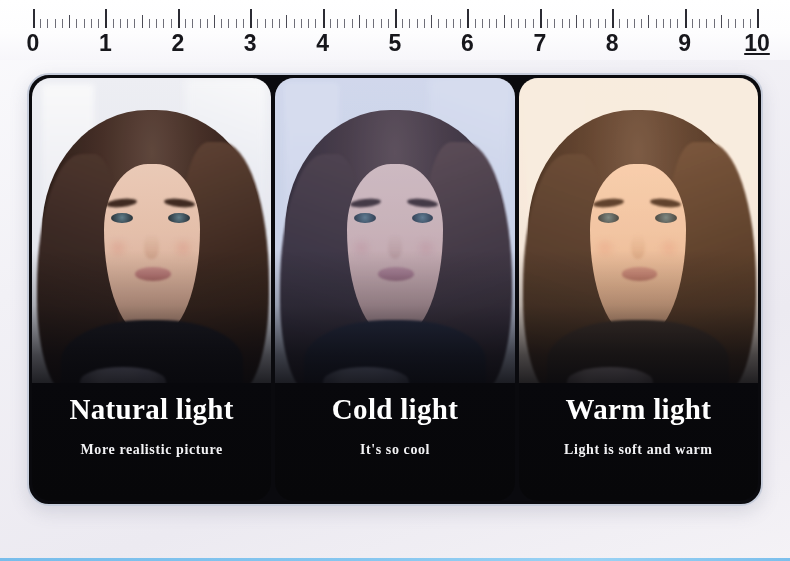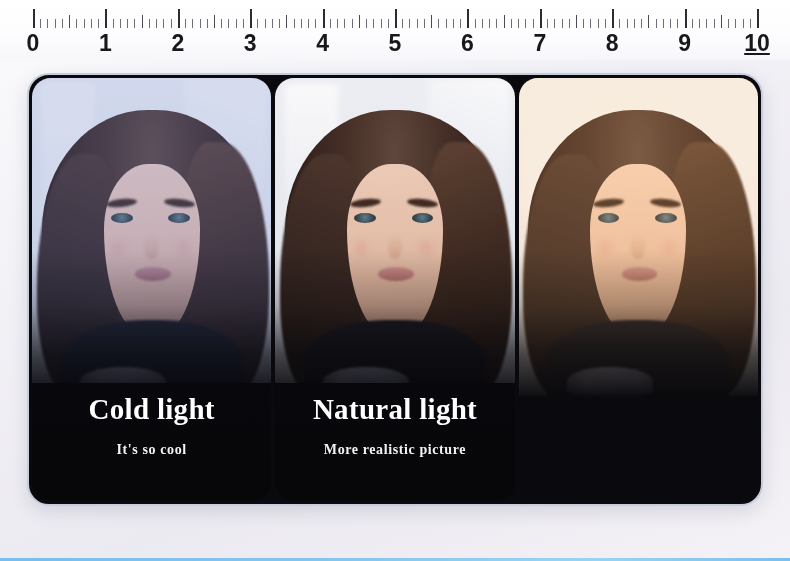--- a/index.html
+++ b/index.html
@@ -430,20 +430,51 @@
       <div class="ruler-label" style="left: 539.8px;">7</div>
       <div class="ruler-label" style="left: 612.2px;">8</div>
       <div class="ruler-label" style="left: 684.6px;">9</div>
       <div class="ruler-label" style="left: 757px; text-decoration: underline;">10</div>
     </div>
 </div>
 
 <div class="card">
   <div class="panels">
 
+    <div class="panel panel-natural">
+      <div class="photo">
+        <div class="photo-inner">
+          <div class="bg-room"></div>
+          <div class="bg-wall-l"></div>
+          <div class="bg-wall-r"></div>
+          <div class="bg-obj"></div>
+          <div class="hair-back"></div>
+          <div class="hair-left"></div>
+          <div class="hair-right"></div>
+          <div class="face"></div>
+          <div class="brow l"></div>
+          <div class="brow r"></div>
+          <div class="eye l"></div>
+          <div class="eye r"></div>
+          <div class="cheek l"></div>
+          <div class="cheek r"></div>
+          <div class="nose"></div>
+          <div class="lips"></div>
+          <div class="shoulders"></div>
+          <div class="flowers"></div>
+        </div>
+        <div class="tint"></div>
+        <div class="photo-fade"></div>
+      </div>
+      <div class="caption">
+        <div class="caption-title">Natural light</div>
+        <div class="caption-sub">More realistic picture</div>
+      </div>
+    </div>
+
     <div class="panel panel-cold">
       <div class="photo">
         <div class="photo-inner">
           <div class="bg-room"></div>
           <div class="bg-wall-l"></div>
           <div class="bg-wall-r"></div>
           <div class="bg-obj"></div>
           <div class="hair-back"></div>
           <div class="hair-left"></div>
           <div class="hair-right"></div>
@@ -461,21 +492,21 @@
         </div>
         <div class="tint"></div>
         <div class="photo-fade"></div>
       </div>
       <div class="caption">
         <div class="caption-title">Cold light</div>
         <div class="caption-sub">It's so cool</div>
       </div>
     </div>
 
-    <div class="panel panel-natural">
+    <div class="panel panel-warm">
       <div class="photo">
         <div class="photo-inner">
           <div class="bg-room"></div>
           <div class="bg-wall-l"></div>
           <div class="bg-wall-r"></div>
           <div class="bg-obj"></div>
           <div class="hair-back"></div>
           <div class="hair-left"></div>
           <div class="hair-right"></div>
           <div class="face"></div>
@@ -487,48 +518,21 @@
           <div class="cheek r"></div>
           <div class="nose"></div>
           <div class="lips"></div>
           <div class="shoulders"></div>
           <div class="flowers"></div>
         </div>
         <div class="tint"></div>
         <div class="photo-fade"></div>
       </div>
       <div class="caption">
-        <div class="caption-title">Natural light</div>
-        <div class="caption-sub">More realistic picture</div>
+        <div class="caption-title">Warm light</div>
+        <div class="caption-sub">Light is soft and warm</div>
       </div>
     </div>
 
-    <div class="panel panel-warm">
-      <div class="photo">
-        <div class="photo-inner">
-          <div class="bg-room"></div>
-          <div class="bg-wall-l"></div>
-          <div class="bg-wall-r"></div>
-          <div class="bg-obj"></div>
-          <div class="hair-back"></div>
-          <div class="hair-left"></div>
-          <div class="hair-right"></div>
-          <div class="face"></div>
-          <div class="brow l"></div>
-          <div class="brow r"></div>
-          <div class="eye l"></div>
-          <div class="eye r"></div>
-          <div class="cheek l"></div>
-          <div class="cheek r"></div>
-          <div class="nose"></div>
-          <div class="lips"></div>
-          <div class="shoulders"></div>
-          <div class="flowers"></div>
-        </div>
-        <div class="tint"></div>
-        <div class="photo-fade"></div>
-      </div>
-    </div>
-
   </div>
 </div>
 
 <div class="bottom-accent"></div>
 
 </body></html>

